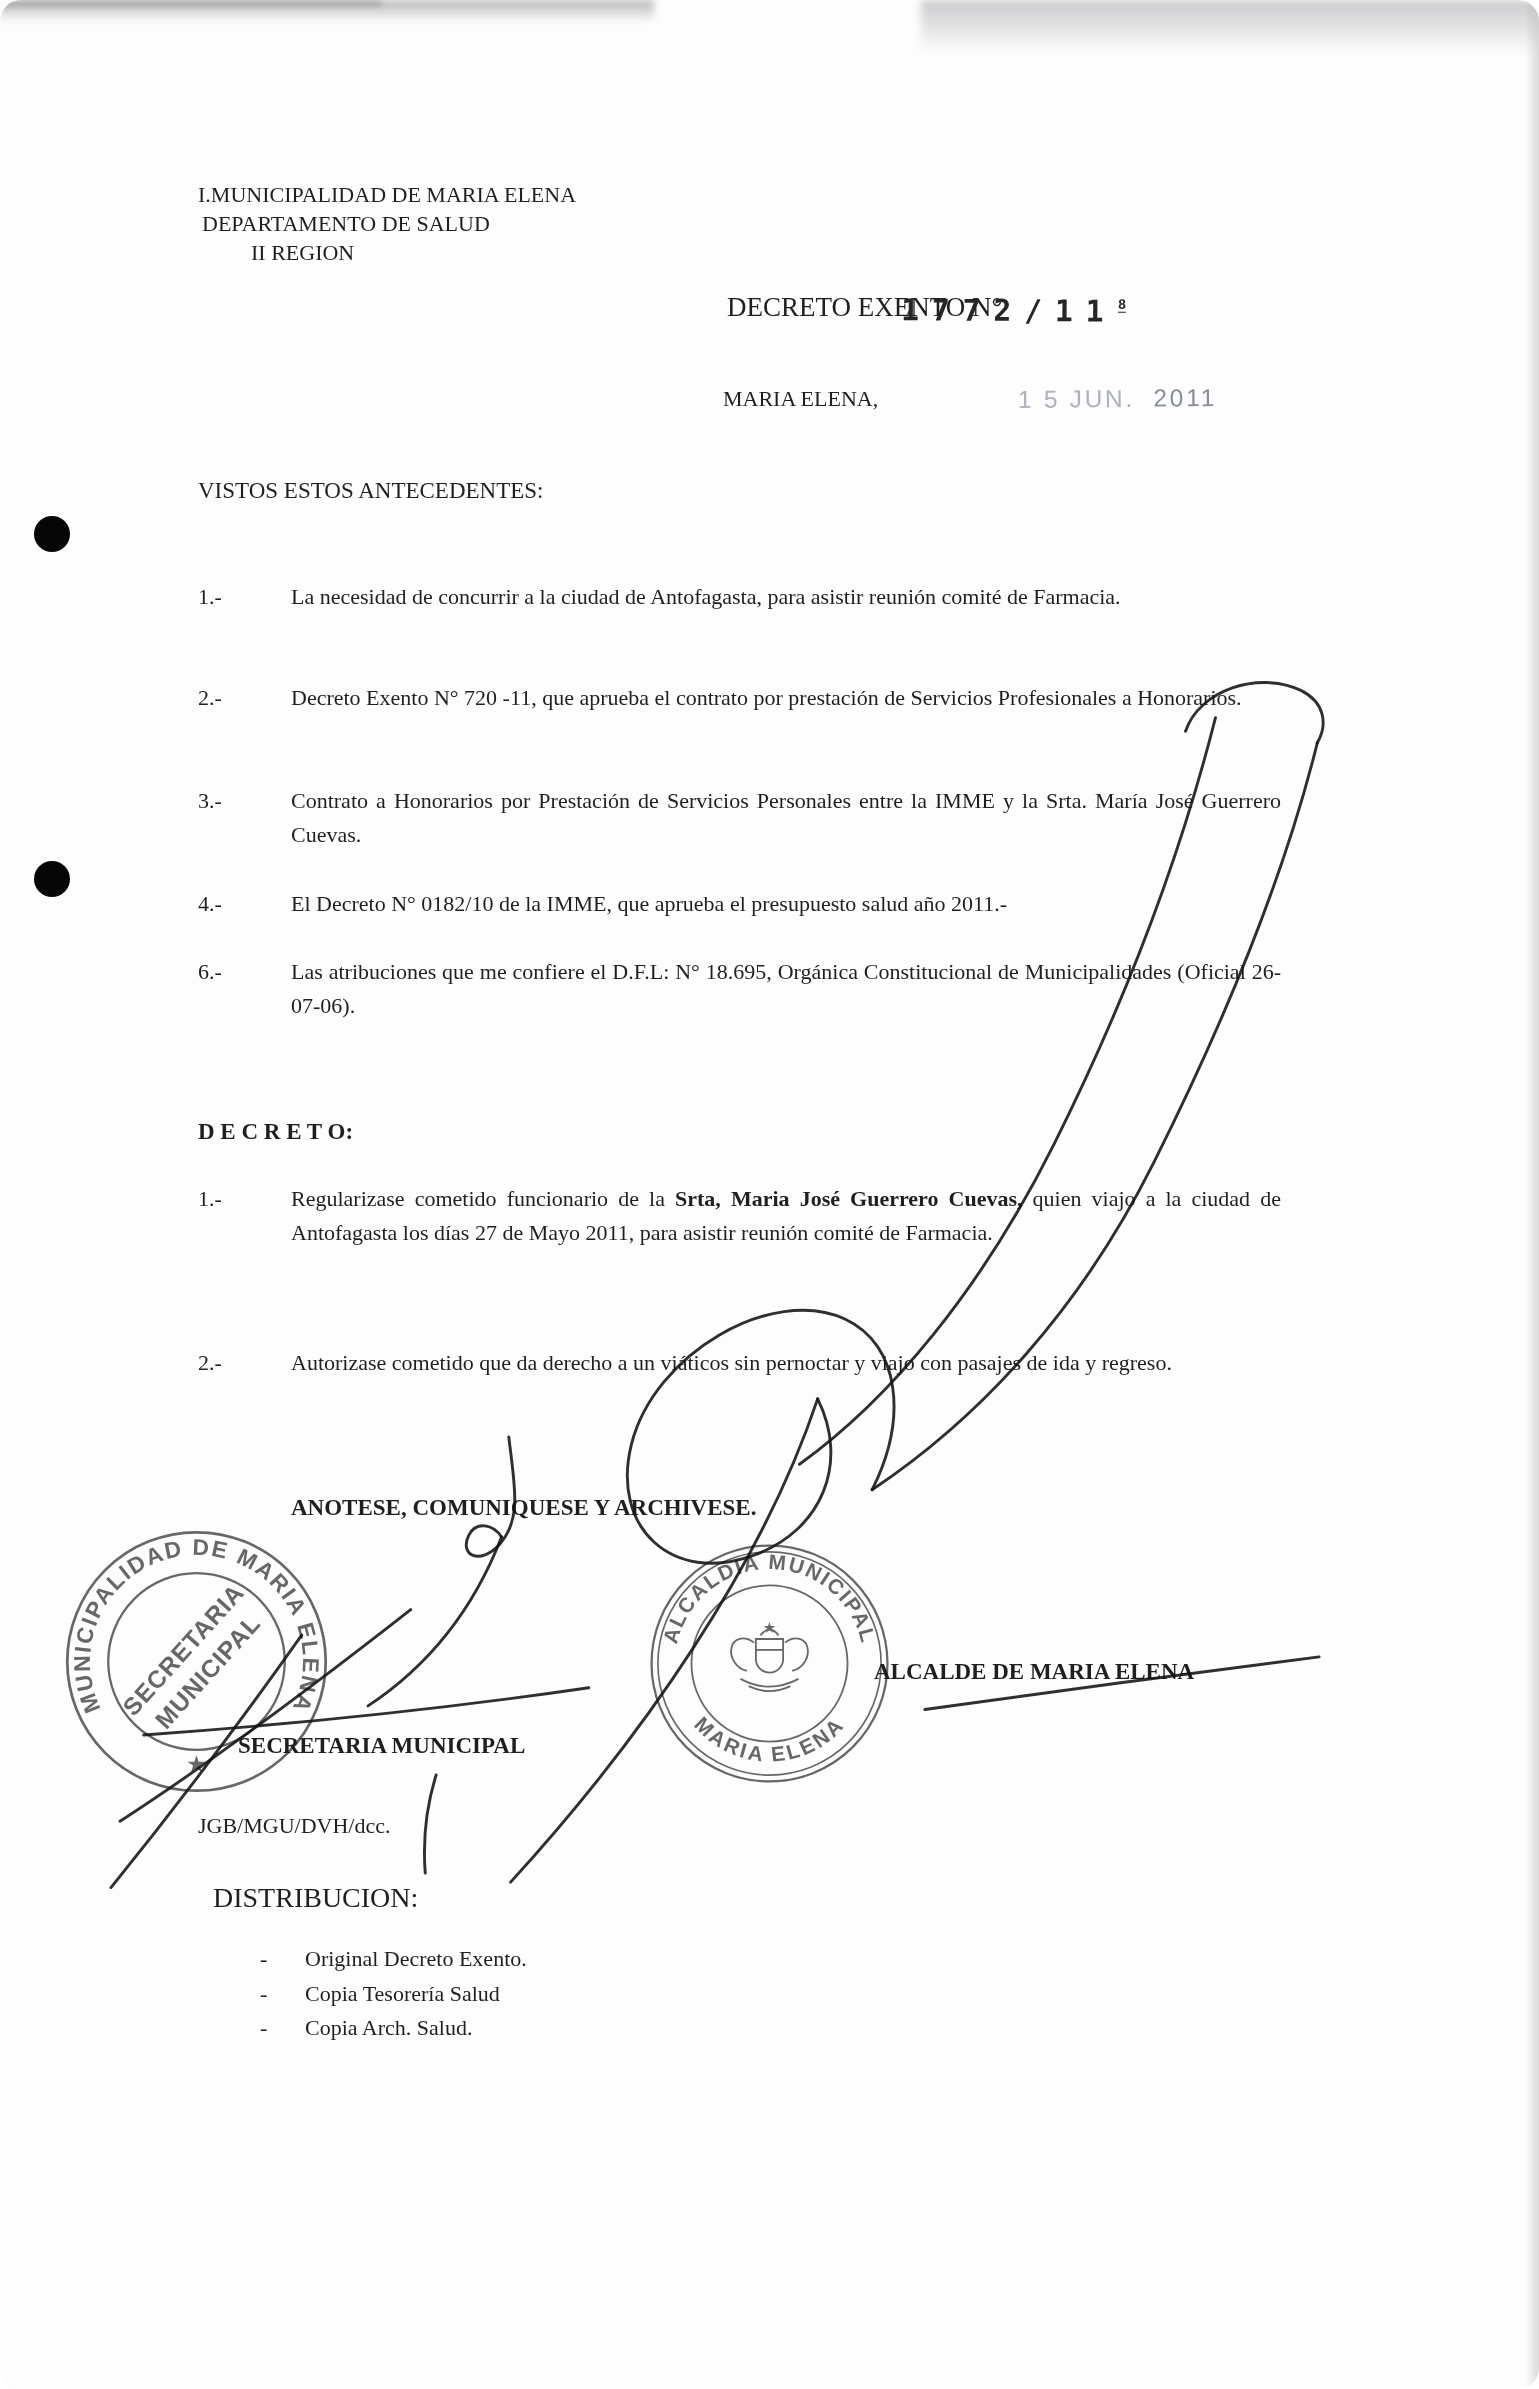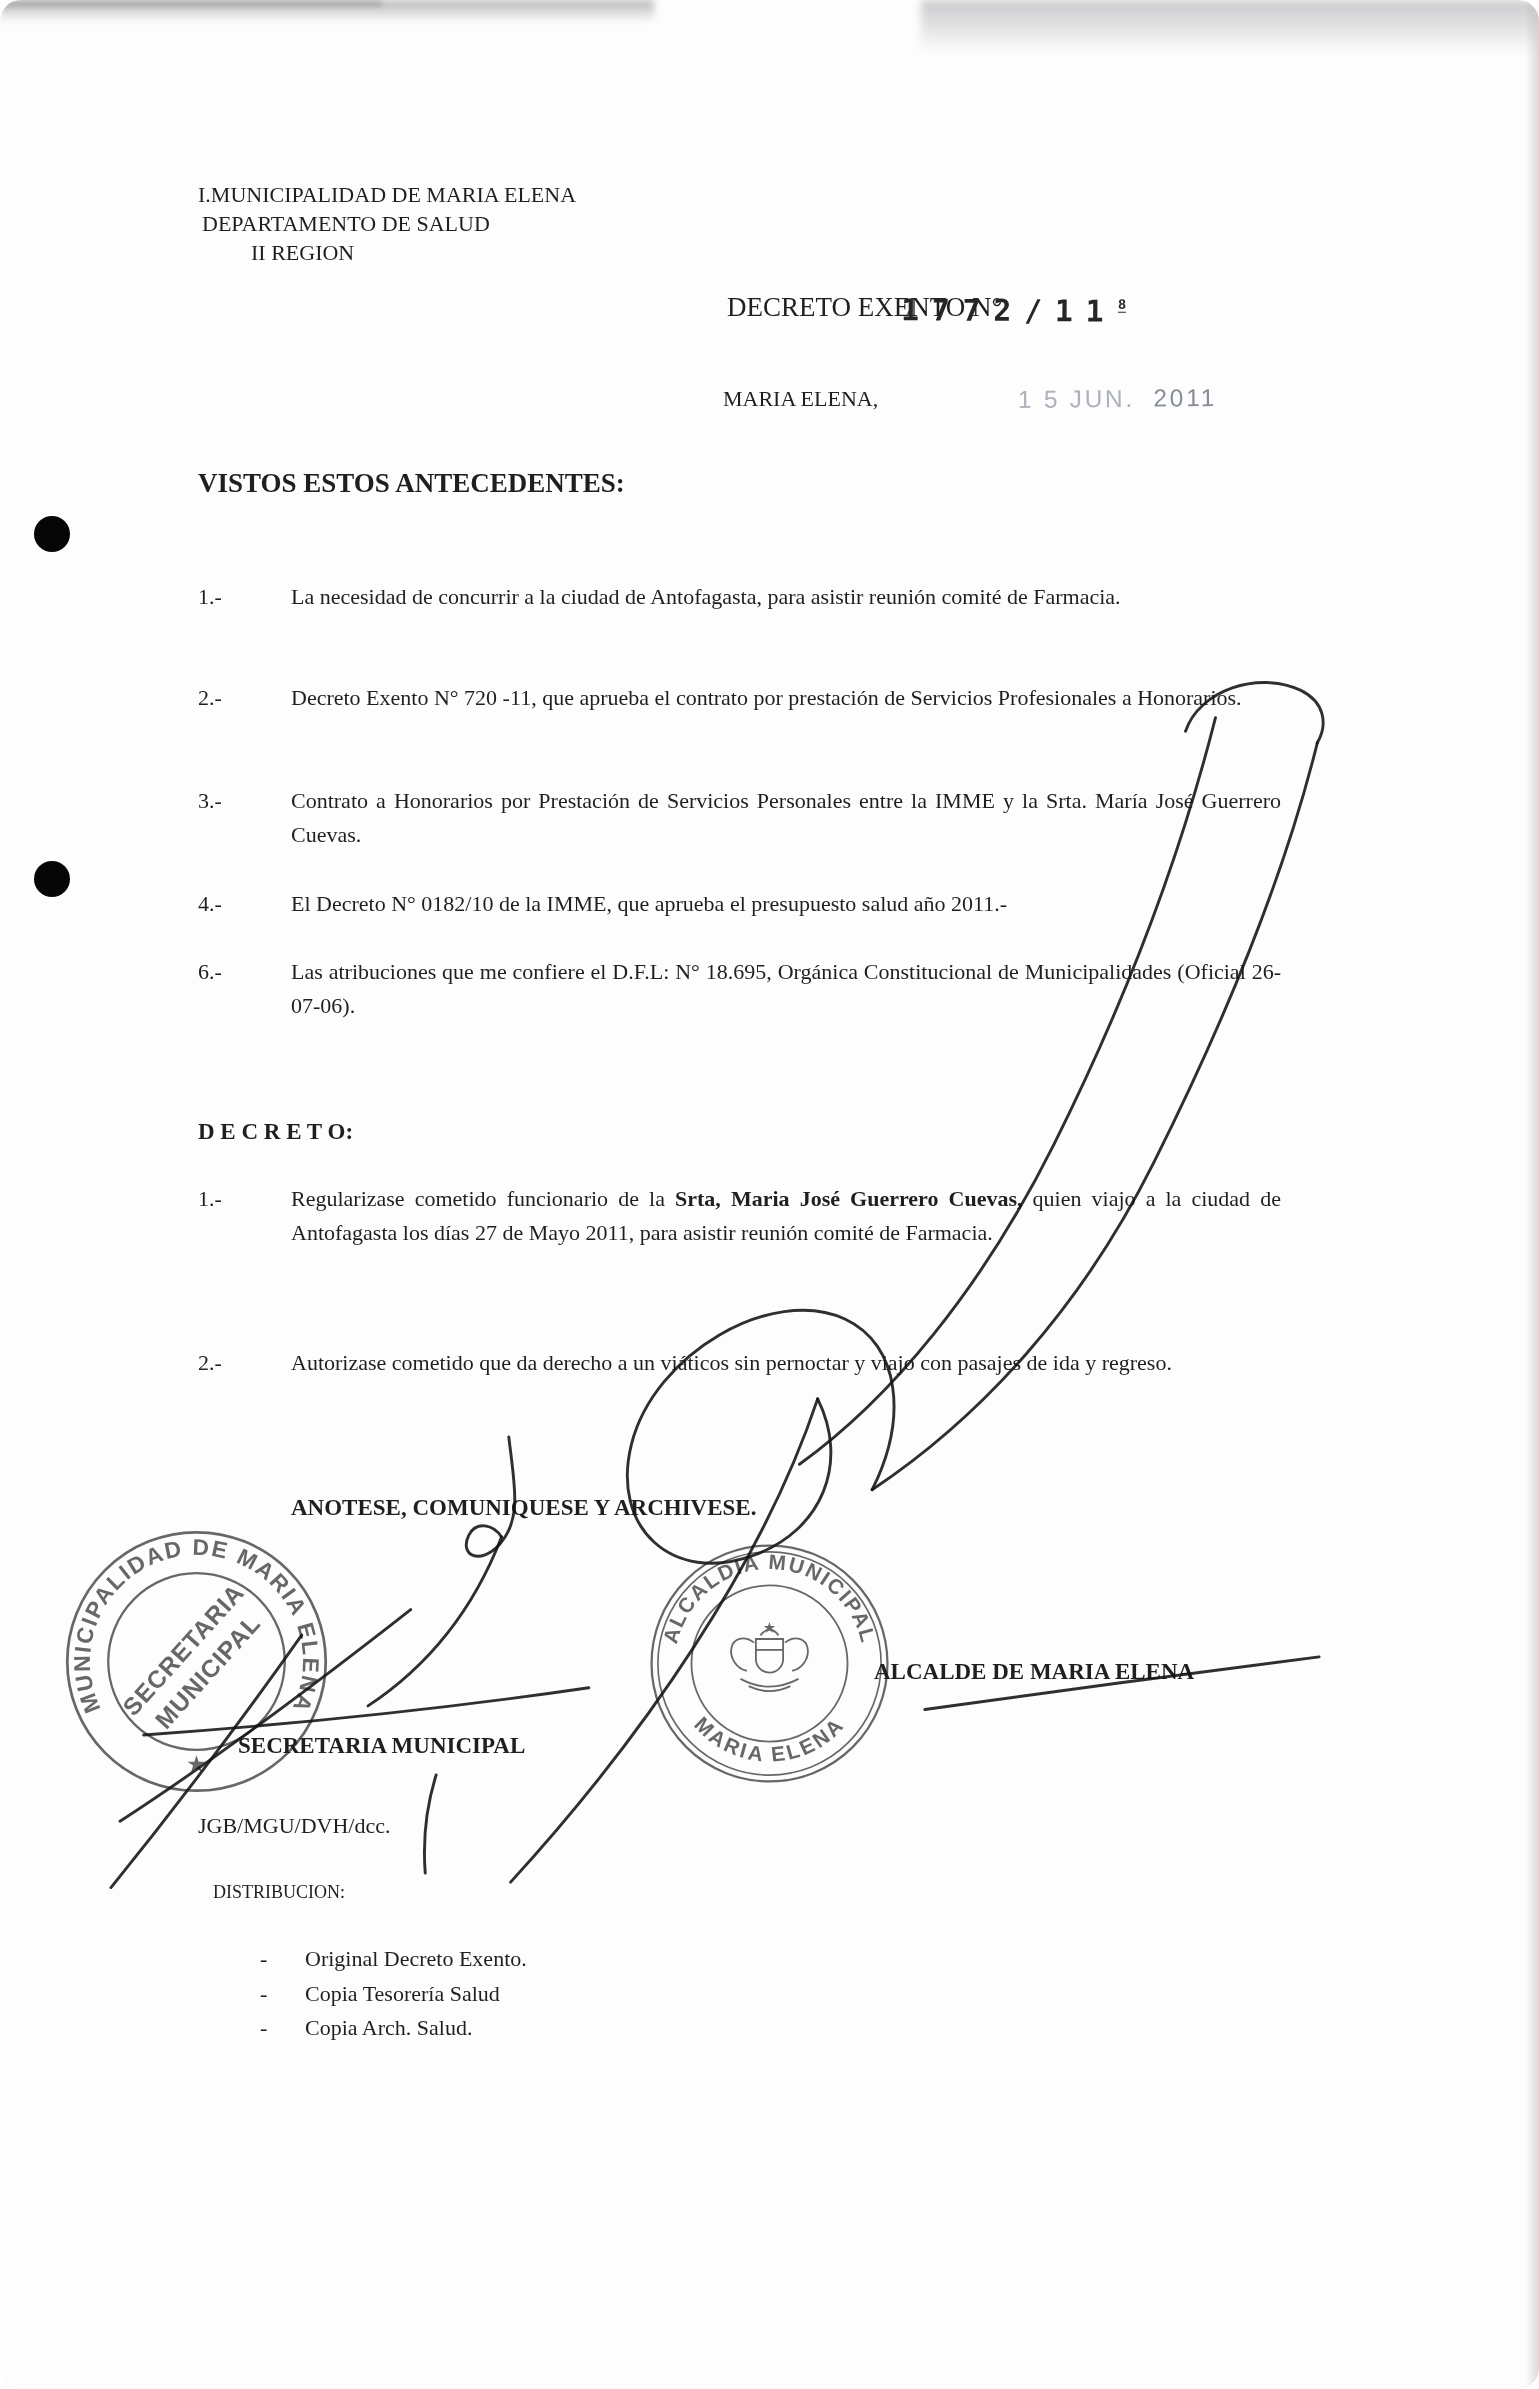--- a/index.html
+++ b/index.html
@@ -42,34 +42,34 @@
     transform:rotate(.4deg); white-space:nowrap; }
   .decree-number .sup {
     font-size:13.6px; letter-spacing:0; vertical-align:12.7px;
     border-bottom:1.8px solid #2a2a2a; margin-left:1.8px; font-family:"Liberation Sans",sans-serif; }
   .place-line { left:723px; top:386px; font-size:22px;text-align:center; }
   .date-stamp { left:1018px; top:385px; font-size:24.5px; letter-spacing:2.7px;
     font-family:"Liberation Sans", sans-serif; white-space:nowrap; transform:rotate(-.6deg); }
   .date-stamp .d1 { color:var(--datestamp, #adb2ba); }
   .date-stamp .d2 { color:var(--datestamp2, #8b919b); margin-left:9px;margin-top:46px; }
 
-  .vistos-heading { left:198px; top:468px; font-size:27px; font-weight:bold; }
+  .vistos-heading { left:198px; top:478px; font-size:23px; font-weight:normal; }
   .decreto-heading { left:198px; top:1119px; font-size:23px; font-weight:bold; }
 
   .item { position:absolute; left:198px; width:1083px; display:flex; z-index:3;
     font-size:22px; line-height:34px; }
   .item .num { width:93px; flex:none; }
   .item .txt { flex:1; text-align:justify; }
   .item .txt b { font-weight:bold; }
 
   .anotese { left:291px; top:1495px; font-size:23px; font-weight:bold; }
   .secretaria-title { left:238px; top:1733px; font-size:23px; font-weight:bold; white-space:nowrap; }
   .alcalde-title { left:874px; top:1659px; font-size:23px; font-weight:bold; white-space:nowrap; }
   .initials { left:198px; top:1813px; font-size:22px; }
-  .dist-heading { left:213px; top:1882px; font-size:18px; }
+  .dist-heading { left:213px; top:1882px; font-size:28px; }
   .dist-item { position:absolute; left:260px; z-index:3; font-size:22px; display:flex; }
   .dist-item .dash { width:45px; flex:none; }
   .dist-1 { top:1946px; }
   .dist-2 { top:1981px; }
   .dist-3 { top:2015px; }
 
   
   .stamp { position:absolute; z-index:2; opacity:.82; }
   .stamp-left { left:60px; top:1525px; }
   .stamp-right { left:647px; top:1541px; }

